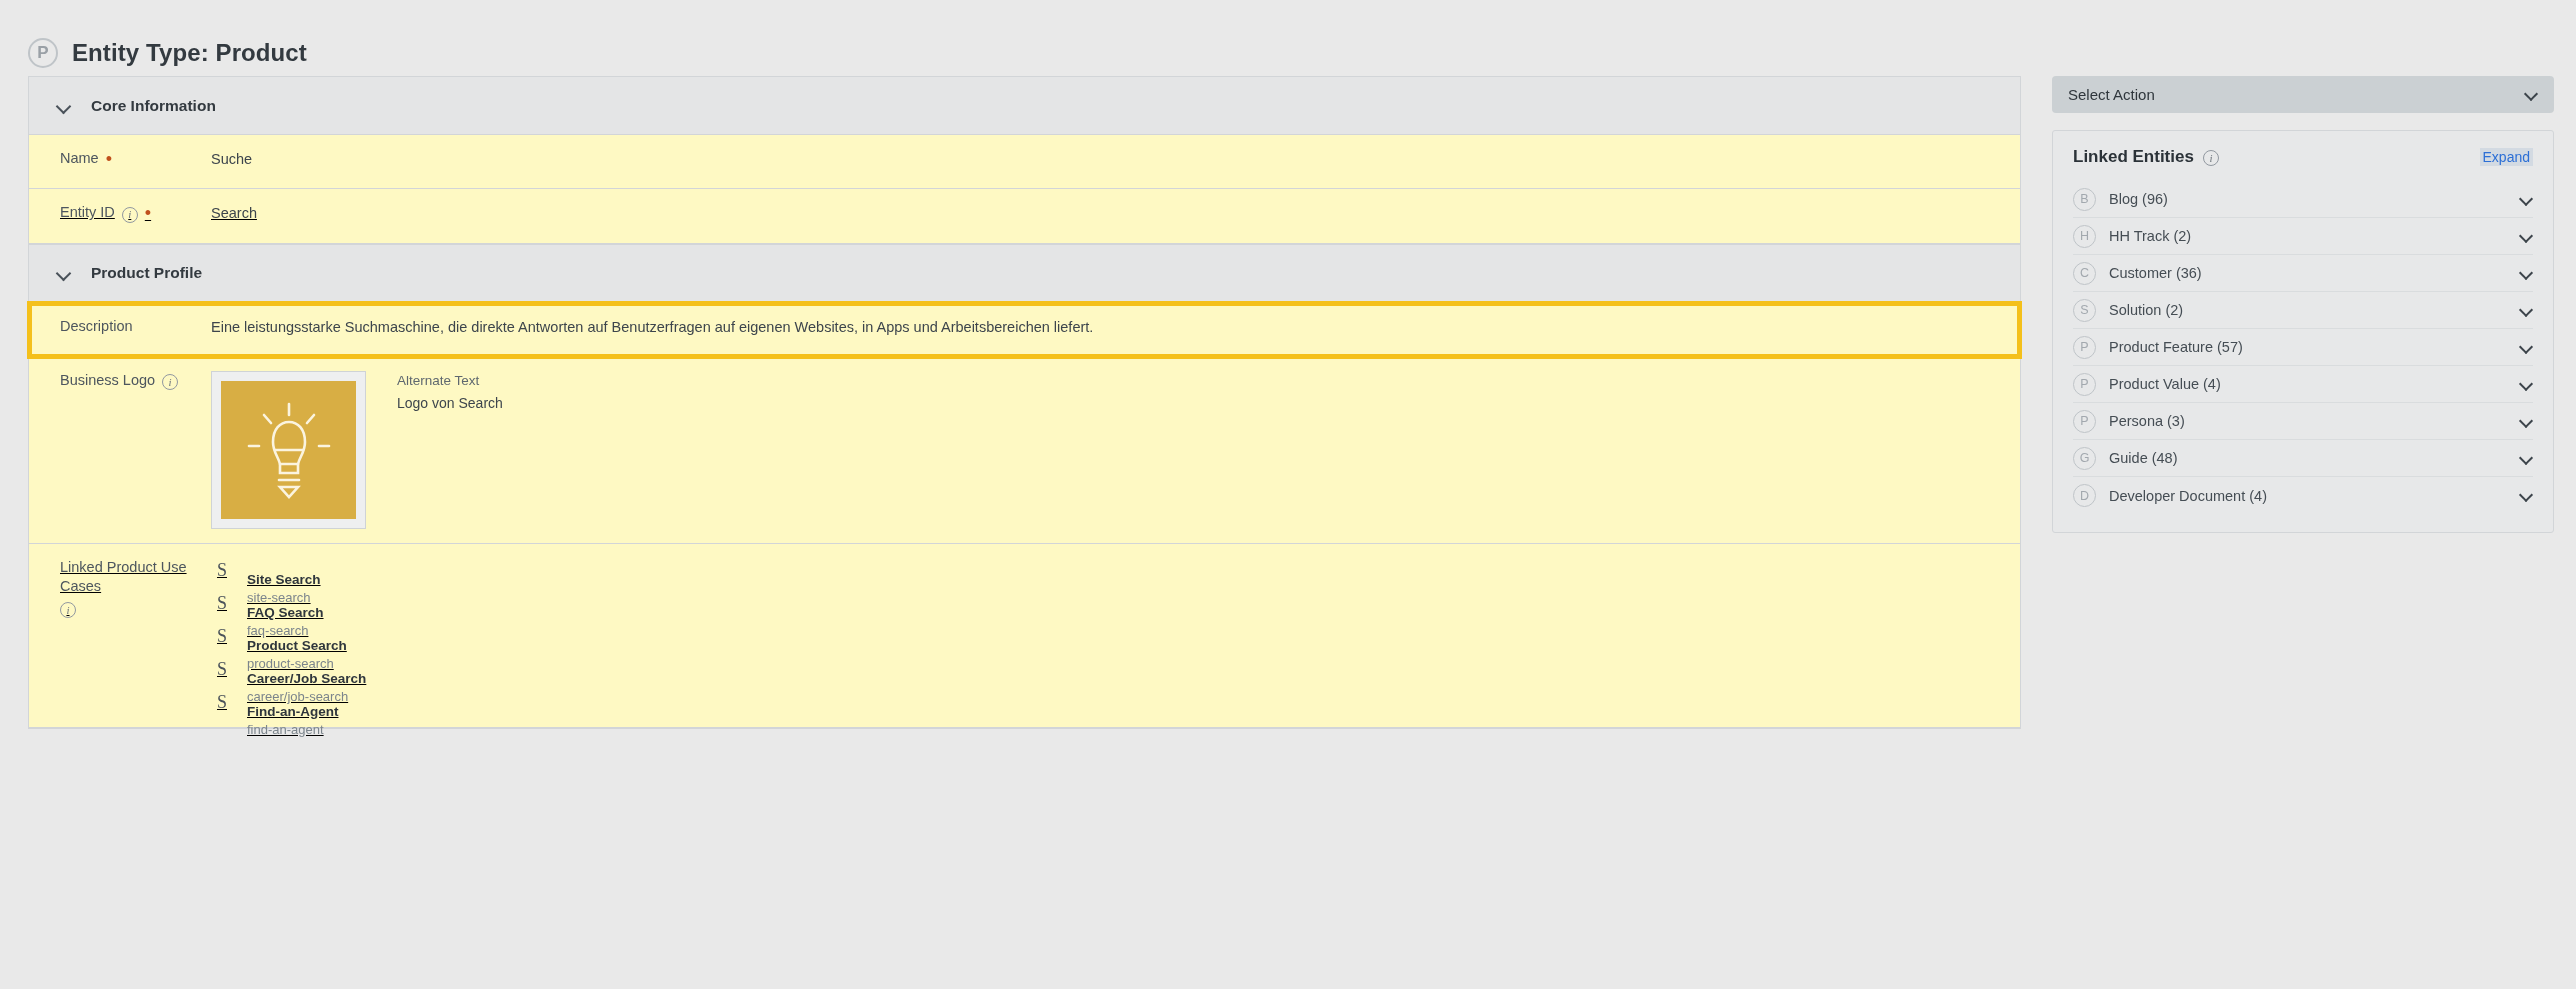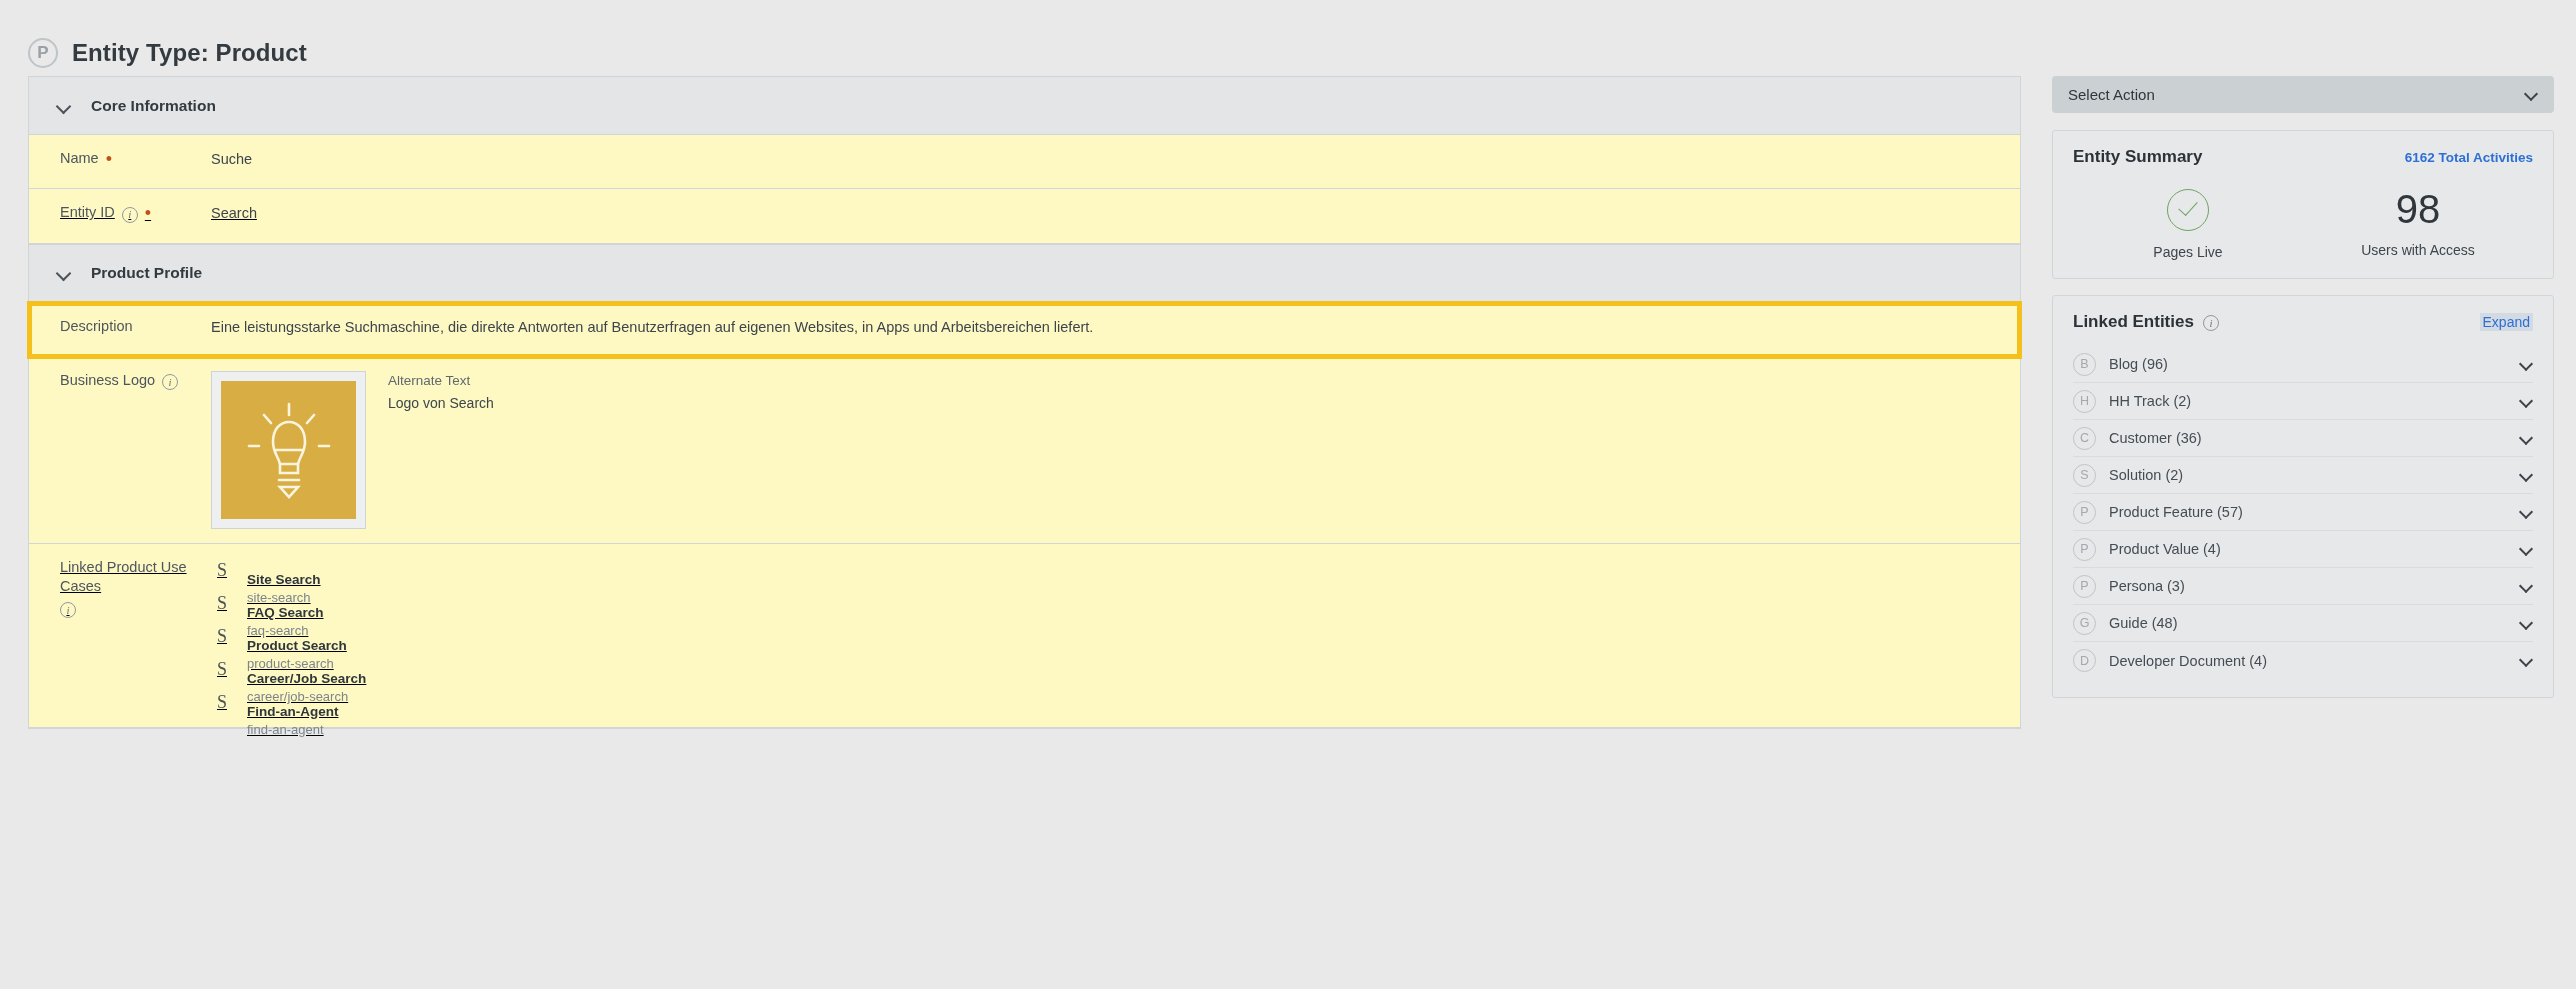--- a/index.html
+++ b/index.html
@@ -149,21 +149,21 @@
 
   
   .highlight-row {
     outline: 5px solid #F4C01B;
     outline-offset: -3px;
     z-index: 5;
   }
 
   
   .logo-row { align-items: flex-start; }
-  .logo-cell { display: flex; gap: 22px; padding: 14px 0 14px 0; }
+  .logo-cell { display: flex; gap: 31px; padding: 14px 0 14px 0; }
   .logo-frame {
     width: 155px; height: 158px;
     background: #EEEFF0;
     border: 1px solid #CFD3D6;
     padding: 9px;
     flex: none;
   }
   .logo-img {
     width: 100%; height: 100%;
     background: #D8AE44;
@@ -419,36 +419,20 @@
 
     </div>
 
     <div class="sidebar">
 
       <div class="action-select">
         <span class="action-select-label">Select Action</span>
         <span class="chev-sm"></span>
       </div>
 
-      <div class="panel">
-        <div class="panel-head">
-          <span class="panel-title">Entity Summary</span>
-          <span class="total-link">6162 Total Activities</span>
-        </div>
-        <div class="stats">
-          <div class="stat">
-            <div class="check-circle"></div>
-            <div class="stat-label">Pages Live</div>
-          </div>
-          <div class="stat">
-            <div class="stat-val">98</div>
-            <div class="stat-label">Users with Access</div>
-          </div>
-        </div>
-      </div>
 
       <div class="panel">
         <div class="panel-head">
           <span class="panel-title-grp">
             <span class="panel-title">Linked Entities</span>
             <span class="info-i">i</span>
           </span>
           <span class="panel-link sel">Expand</span>
         </div>
 

